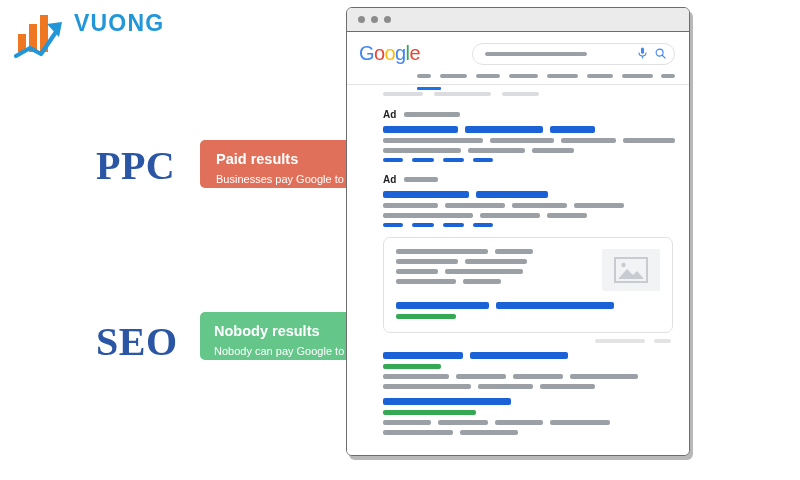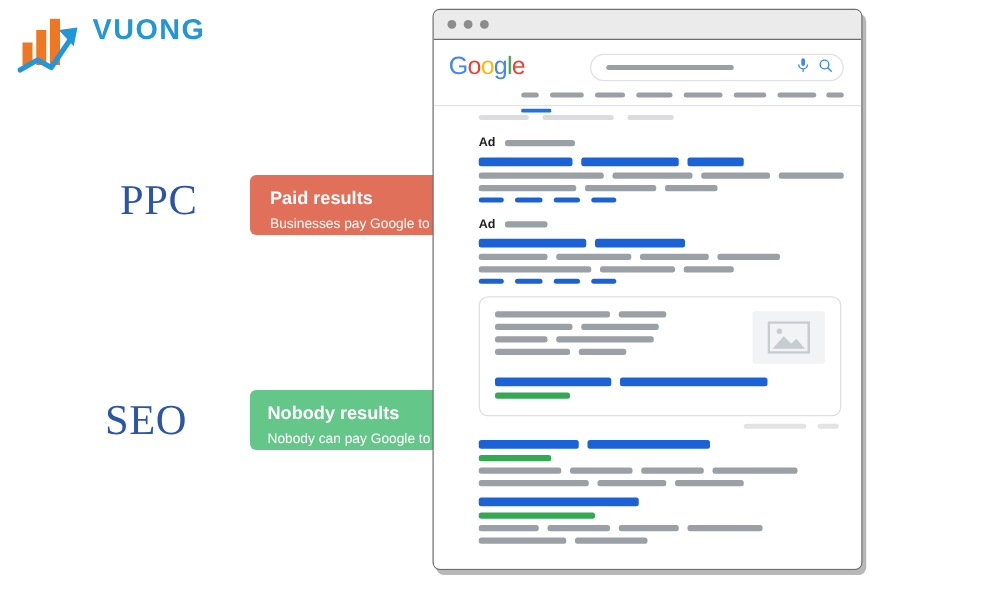--- a/index.html
+++ b/index.html
@@ -20,25 +20,25 @@
     color: #2196d8; line-height: 24px; font-family:"Liberation Sans",sans-serif;
   }
   .logo-line2 {
     font-size: 23px; font-weight: bold; letter-spacing: 1.2px;
     color: #ef7722; line-height: 25px; font-family:"Liberation Sans",sans-serif;
   }
 
   
   .side-label {
     position: absolute; font-family: "Liberation Serif", serif;
-    font-weight: normal; font-size: 34px; color: #2b56a5;
+    font-weight: bold; font-size: 40px; color: #2b56a5;
     letter-spacing: 0.5px;
   }
   #label-ppc { left: 96px; top: 142px; }
-  #label-seo { left: 84px; top: 318px; }
+  #label-seo { left: 96px; top: 318px; }
 
   
   .callout {
     position: absolute; border-radius: 5px; padding: 11px 14px 12px 14px;
     color: #ffffff;
   }
   .callout-title { font-size: 14.5px; font-weight: bold; line-height: 17px; margin-bottom: 4px; }
   .callout-sub   { font-size: 11px; line-height: 14px; font-weight: normal; }
   #callout-paid    { left: 200px; top: 140px; width: 180px; height: 48px; background: #e1705a; padding-left: 16px; }
   #callout-organic { left: 200px; top: 312px; width: 180px; height: 48px; background: #64c789; }

